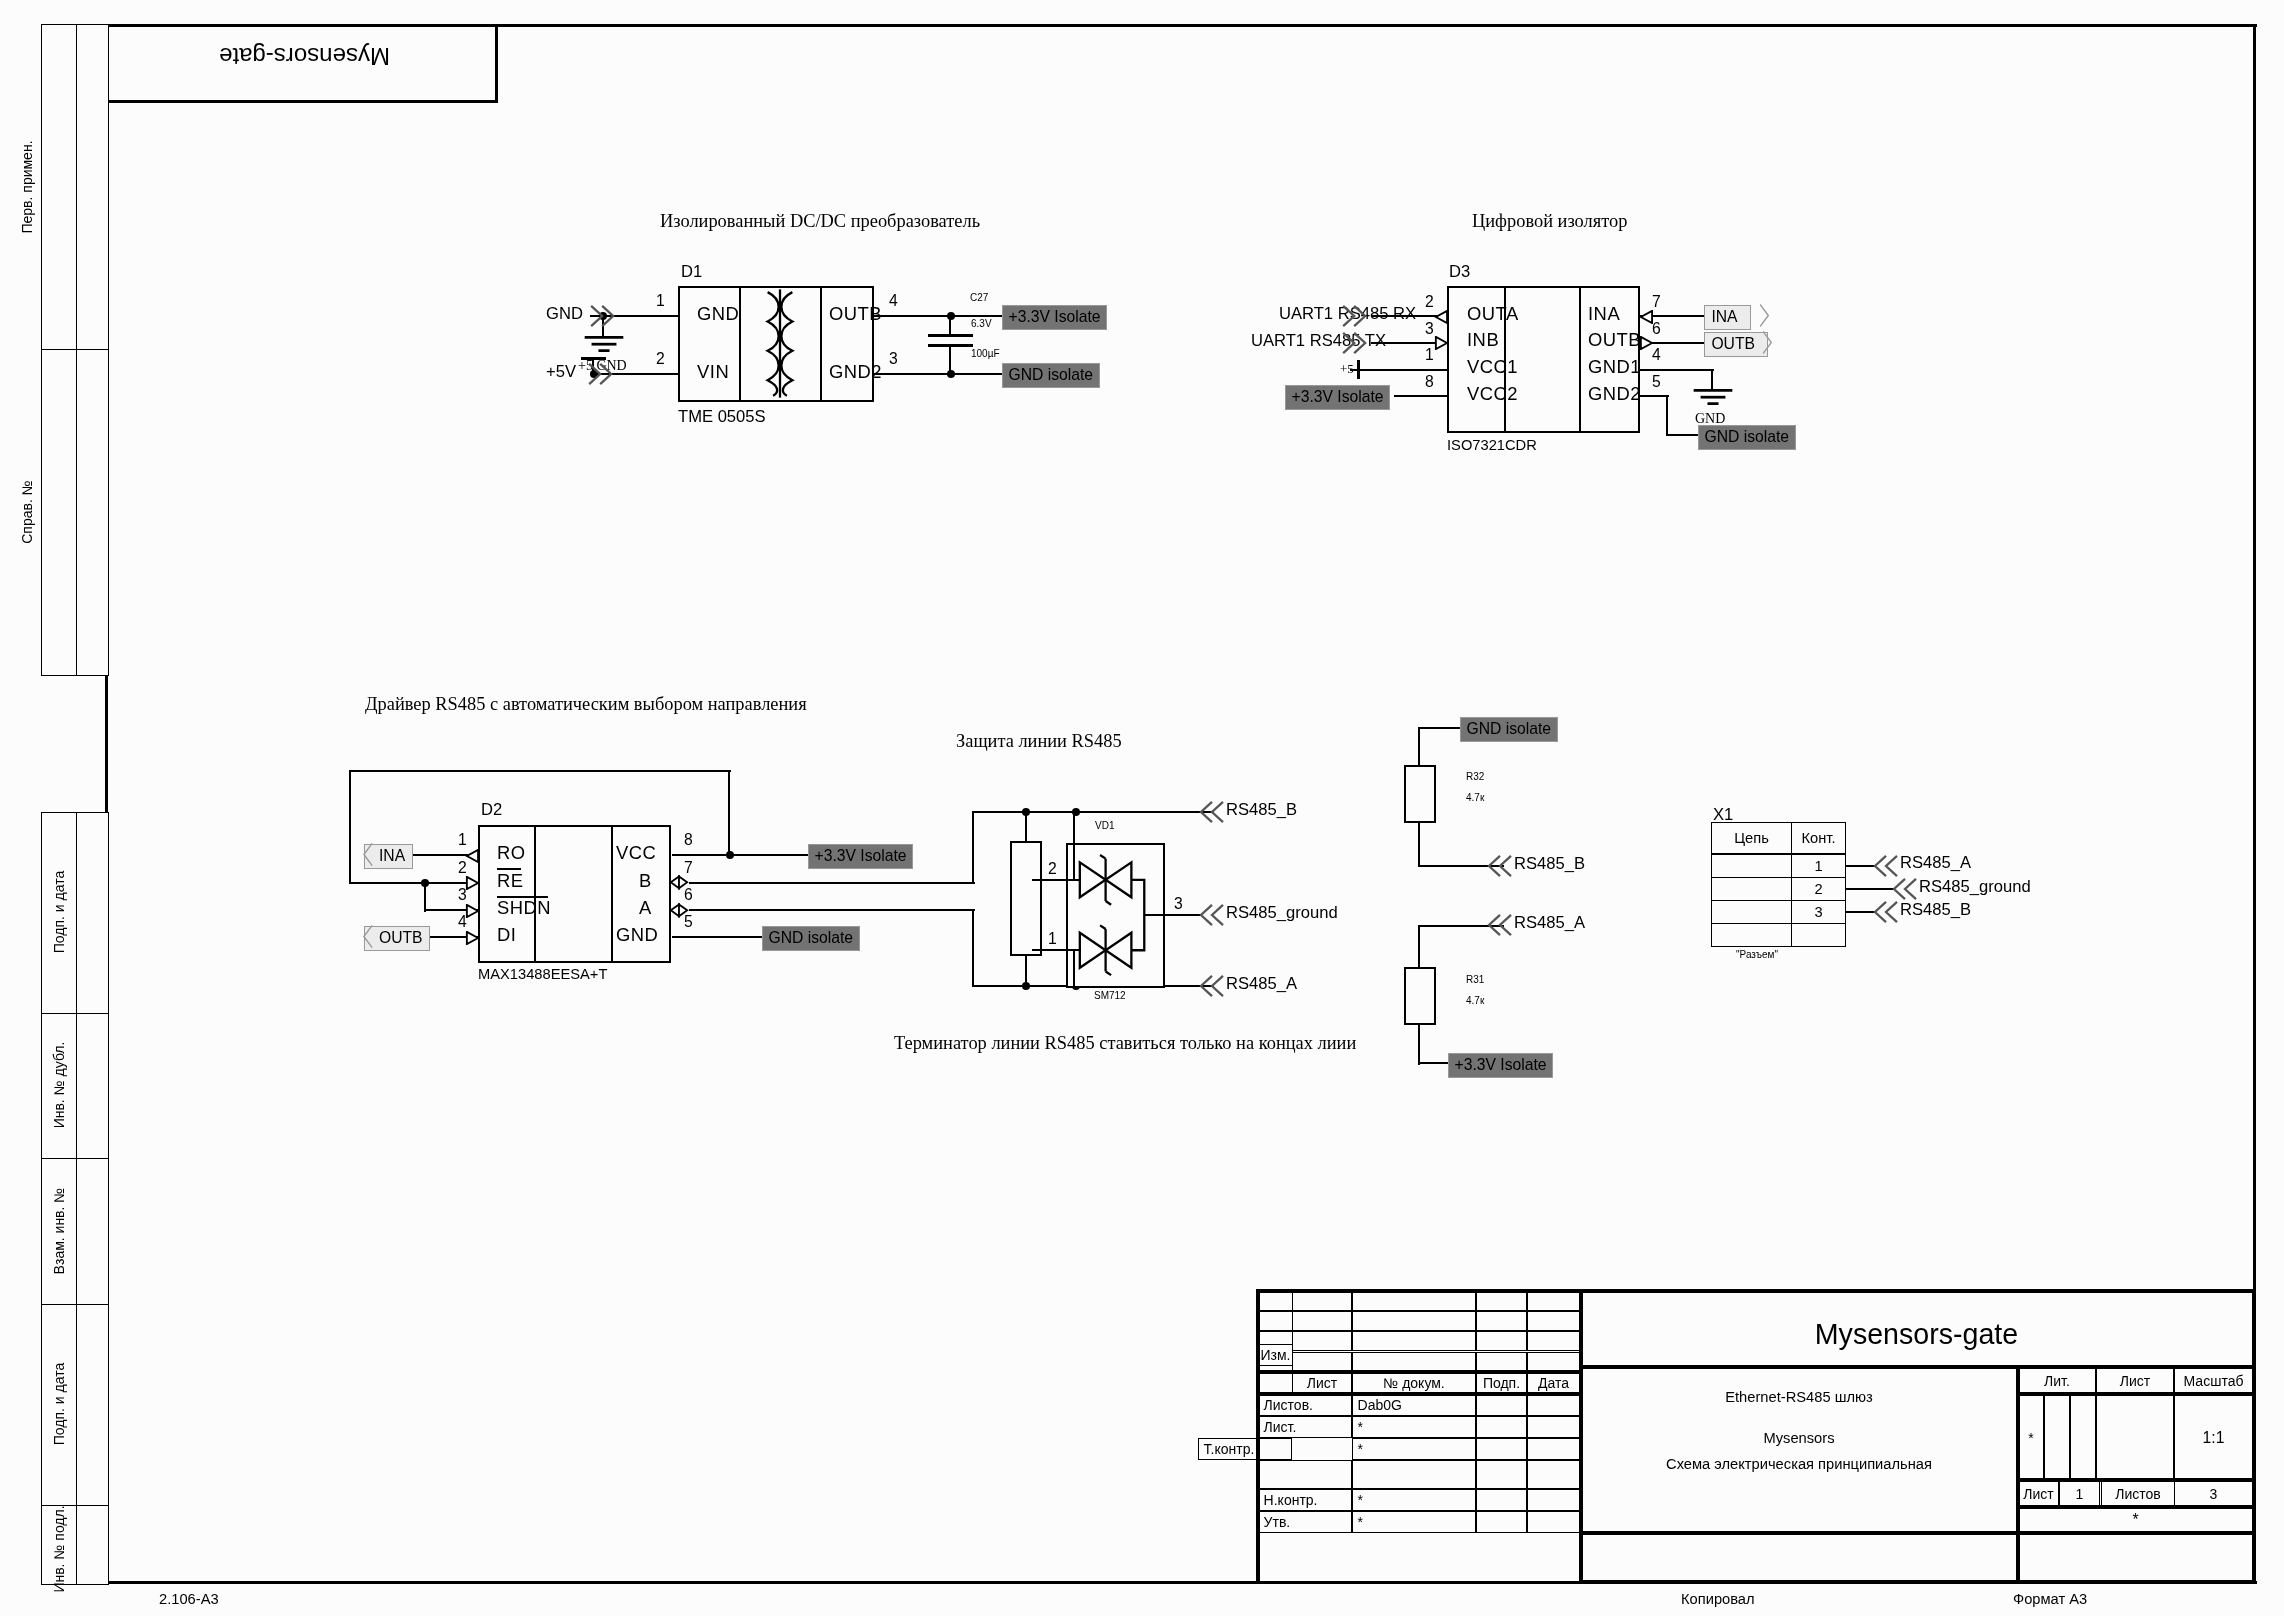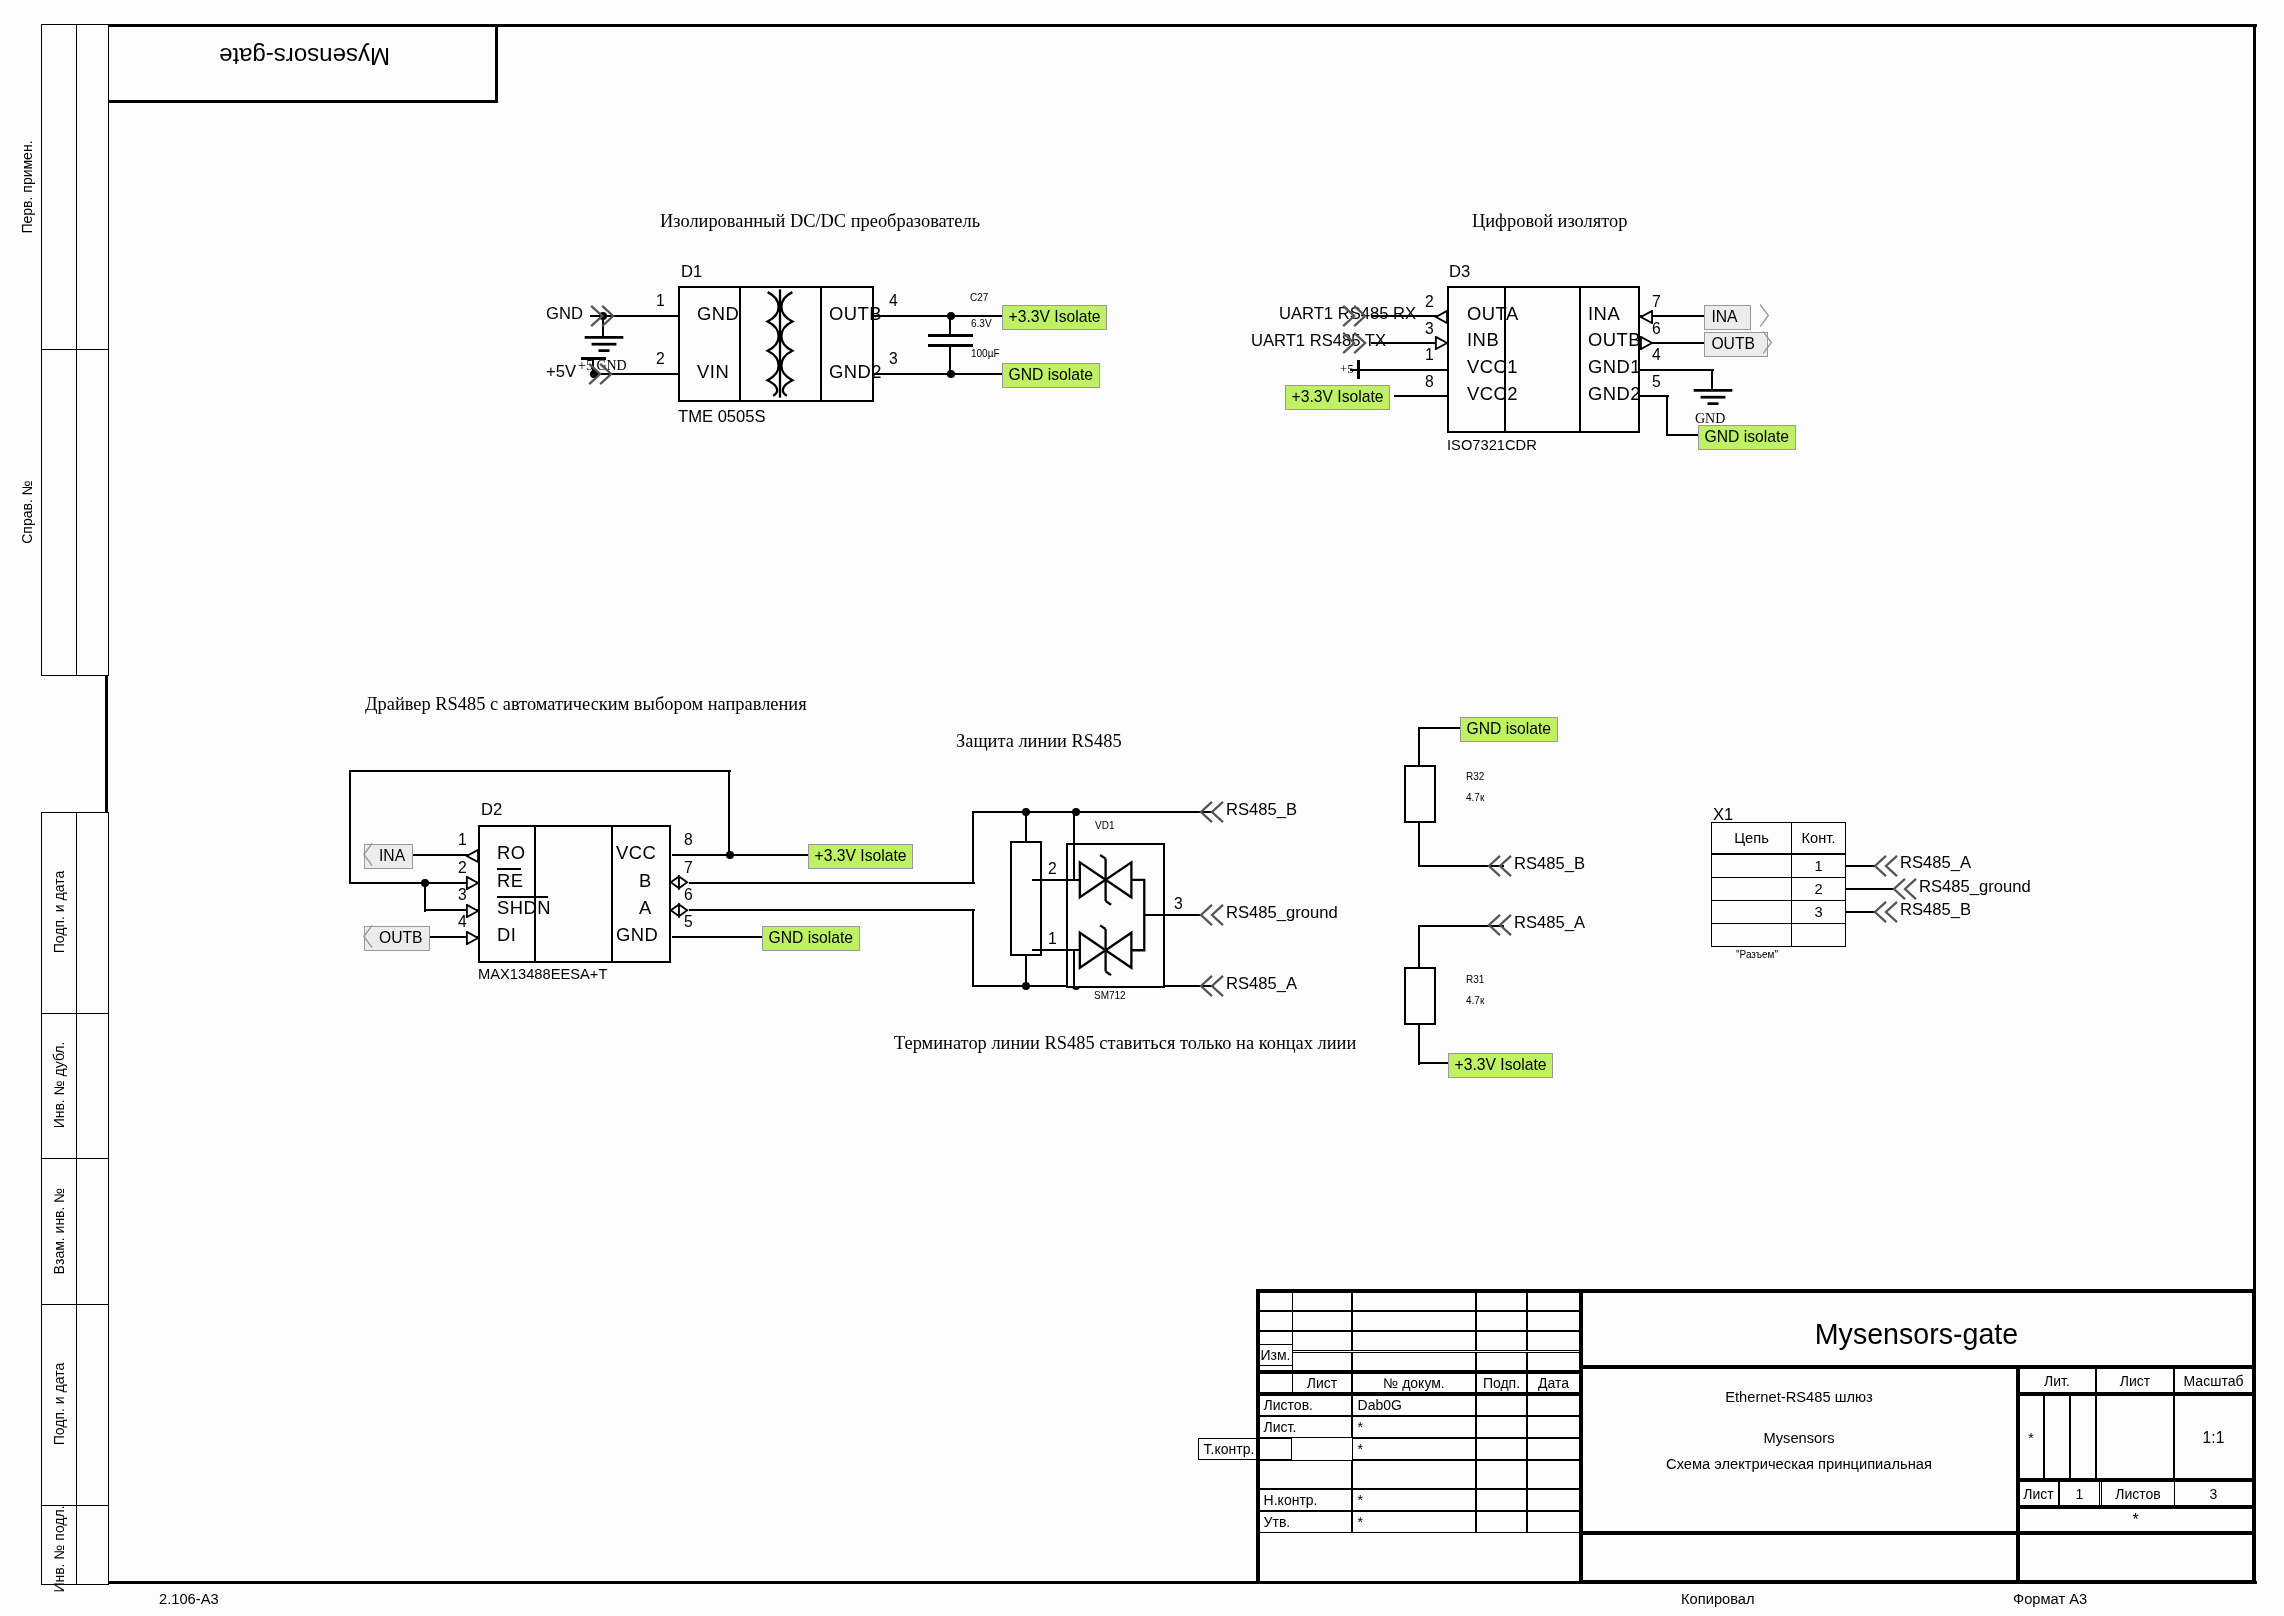--- a/index.html
+++ b/index.html
@@ -11,21 +11,21 @@
 
   
   .t{position:absolute;white-space:nowrap;line-height:1;}
   .serif{font-family:"Liberation Serif",serif;}
   .sec-title{font-family:"Liberation Serif",serif;font-size:18.4px;}
   .pin-label{font-family:"Liberation Sans",sans-serif;font-size:18.4px;letter-spacing:0.5px;}
   .pin-num{font-family:"Liberation Sans",sans-serif;font-size:15.7px;}
   .ref{font-family:"Liberation Sans",sans-serif;font-size:16.6px;}
   .val{font-family:Liberation Sans, sans-serif;font-size:10px;margin-left:26px;}
   .netlbl{font-family:"Liberation Sans",sans-serif;font-size:16.6px;}
-  .netbox{position:absolute;background:#bef264;border:0.9px solid #999;
+  .netbox{position:absolute;background:#737373;border:0.9px solid #999;
           font-family:"Liberation Sans",sans-serif;font-size:15.7px;
           padding:1.8px 5.5px 2.8px 5.5px;white-space:nowrap;box-sizing:border-box;text-align:right;}
   .portbox{position:absolute;background:#ececec;border:0.9px solid #999;
           font-family:"Liberation Sans",sans-serif;font-size:15.7px;
           padding:1.8px 12px 2.8px 6.4px;white-space:nowrap;box-sizing:border-box;}
   .ic-box{position:absolute;border:2.3px solid #000;background:#fcfcfc;box-sizing:border-box;}
   .ic-div{position:absolute;width:2.3px;background:#000;}
   .res-box{position:absolute;border:2.3px solid #000;background:#fcfcfc;box-sizing:border-box;}
   .dot{position:absolute;width:8.3px;height:8.3px;border-radius:50%;background:#000;}
   

